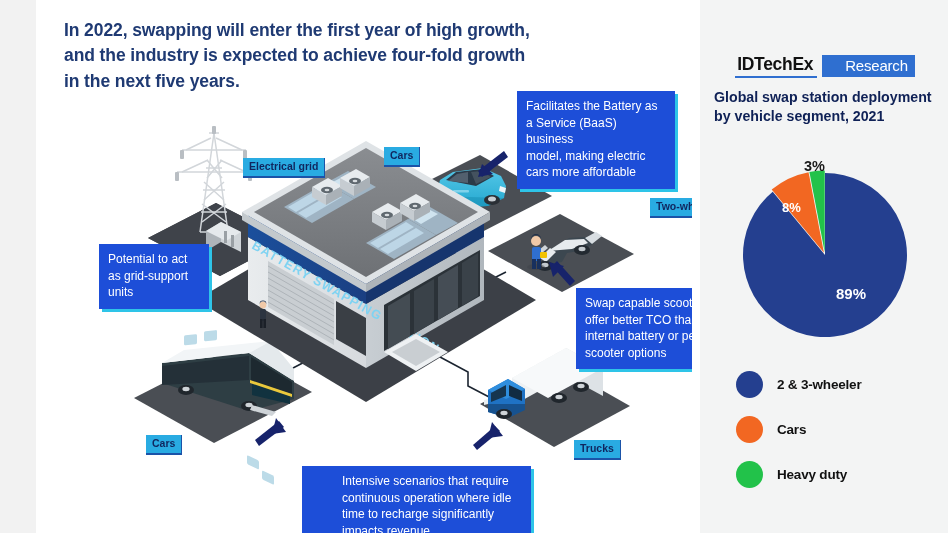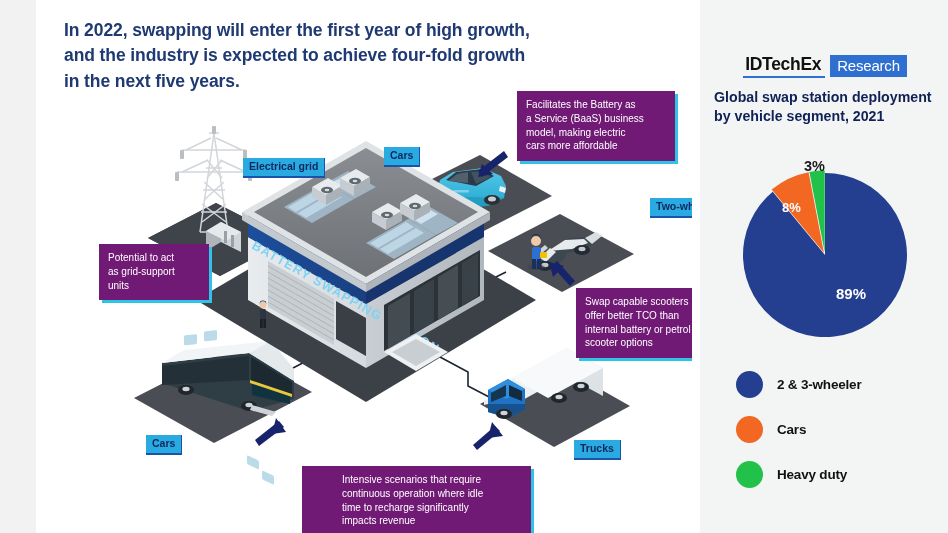--- a/index.html
+++ b/index.html
@@ -46,42 +46,42 @@
     padding:3px 6px 4px 6px;
     border-bottom:2px solid #1b53a8;
     border-right:1px solid #1b53a8;
     white-space:nowrap;
     line-height:1;
   }
 
   
   .callout{
     position:absolute;
-    background:#701a75;
+    background:#1d4ed8;
     color:#ffffff;
-    font-size:10px;
+    font-size:12px;
     line-height:1.38;
     padding:7px 9px 8px 9px;
     box-shadow:3px 3px 0 0 #2ec4e8;
     white-space:pre-line;
   }
 
   
   .brand{
     position:absolute;left:22px;top:54px;width:206px;
     display:flex;align-items:center;justify-content:center;gap:0px;
   }
   .brand-name{
     font-size:17.5px;font-weight:bold;color:#111111;
     border-bottom:2.5px solid #2f6fd0;
     padding:0 4px 1px 2px;letter-spacing:-0.3px;
   }
   .brand-research{
     font-size:15px;color:#ffffff;background:#2f6fd0;
-    padding:2px 7px 3px 7px;margin-left:5px;letter-spacing:-0.2px;
+    padding:2px 7px 3px 23px;margin-left:5px;letter-spacing:-0.2px;
   }
   .chart-title{
     position:absolute;left:14px;top:88px;width:222px;
     color:#0f2156;
     font-size:14.2px;font-weight:bold;line-height:1.35;
   }
   .pie-wrap{position:absolute;left:14px;top:160px;width:222px;height:190px;}
   .pie-label{
     position:absolute;font-weight:bold;
   }

